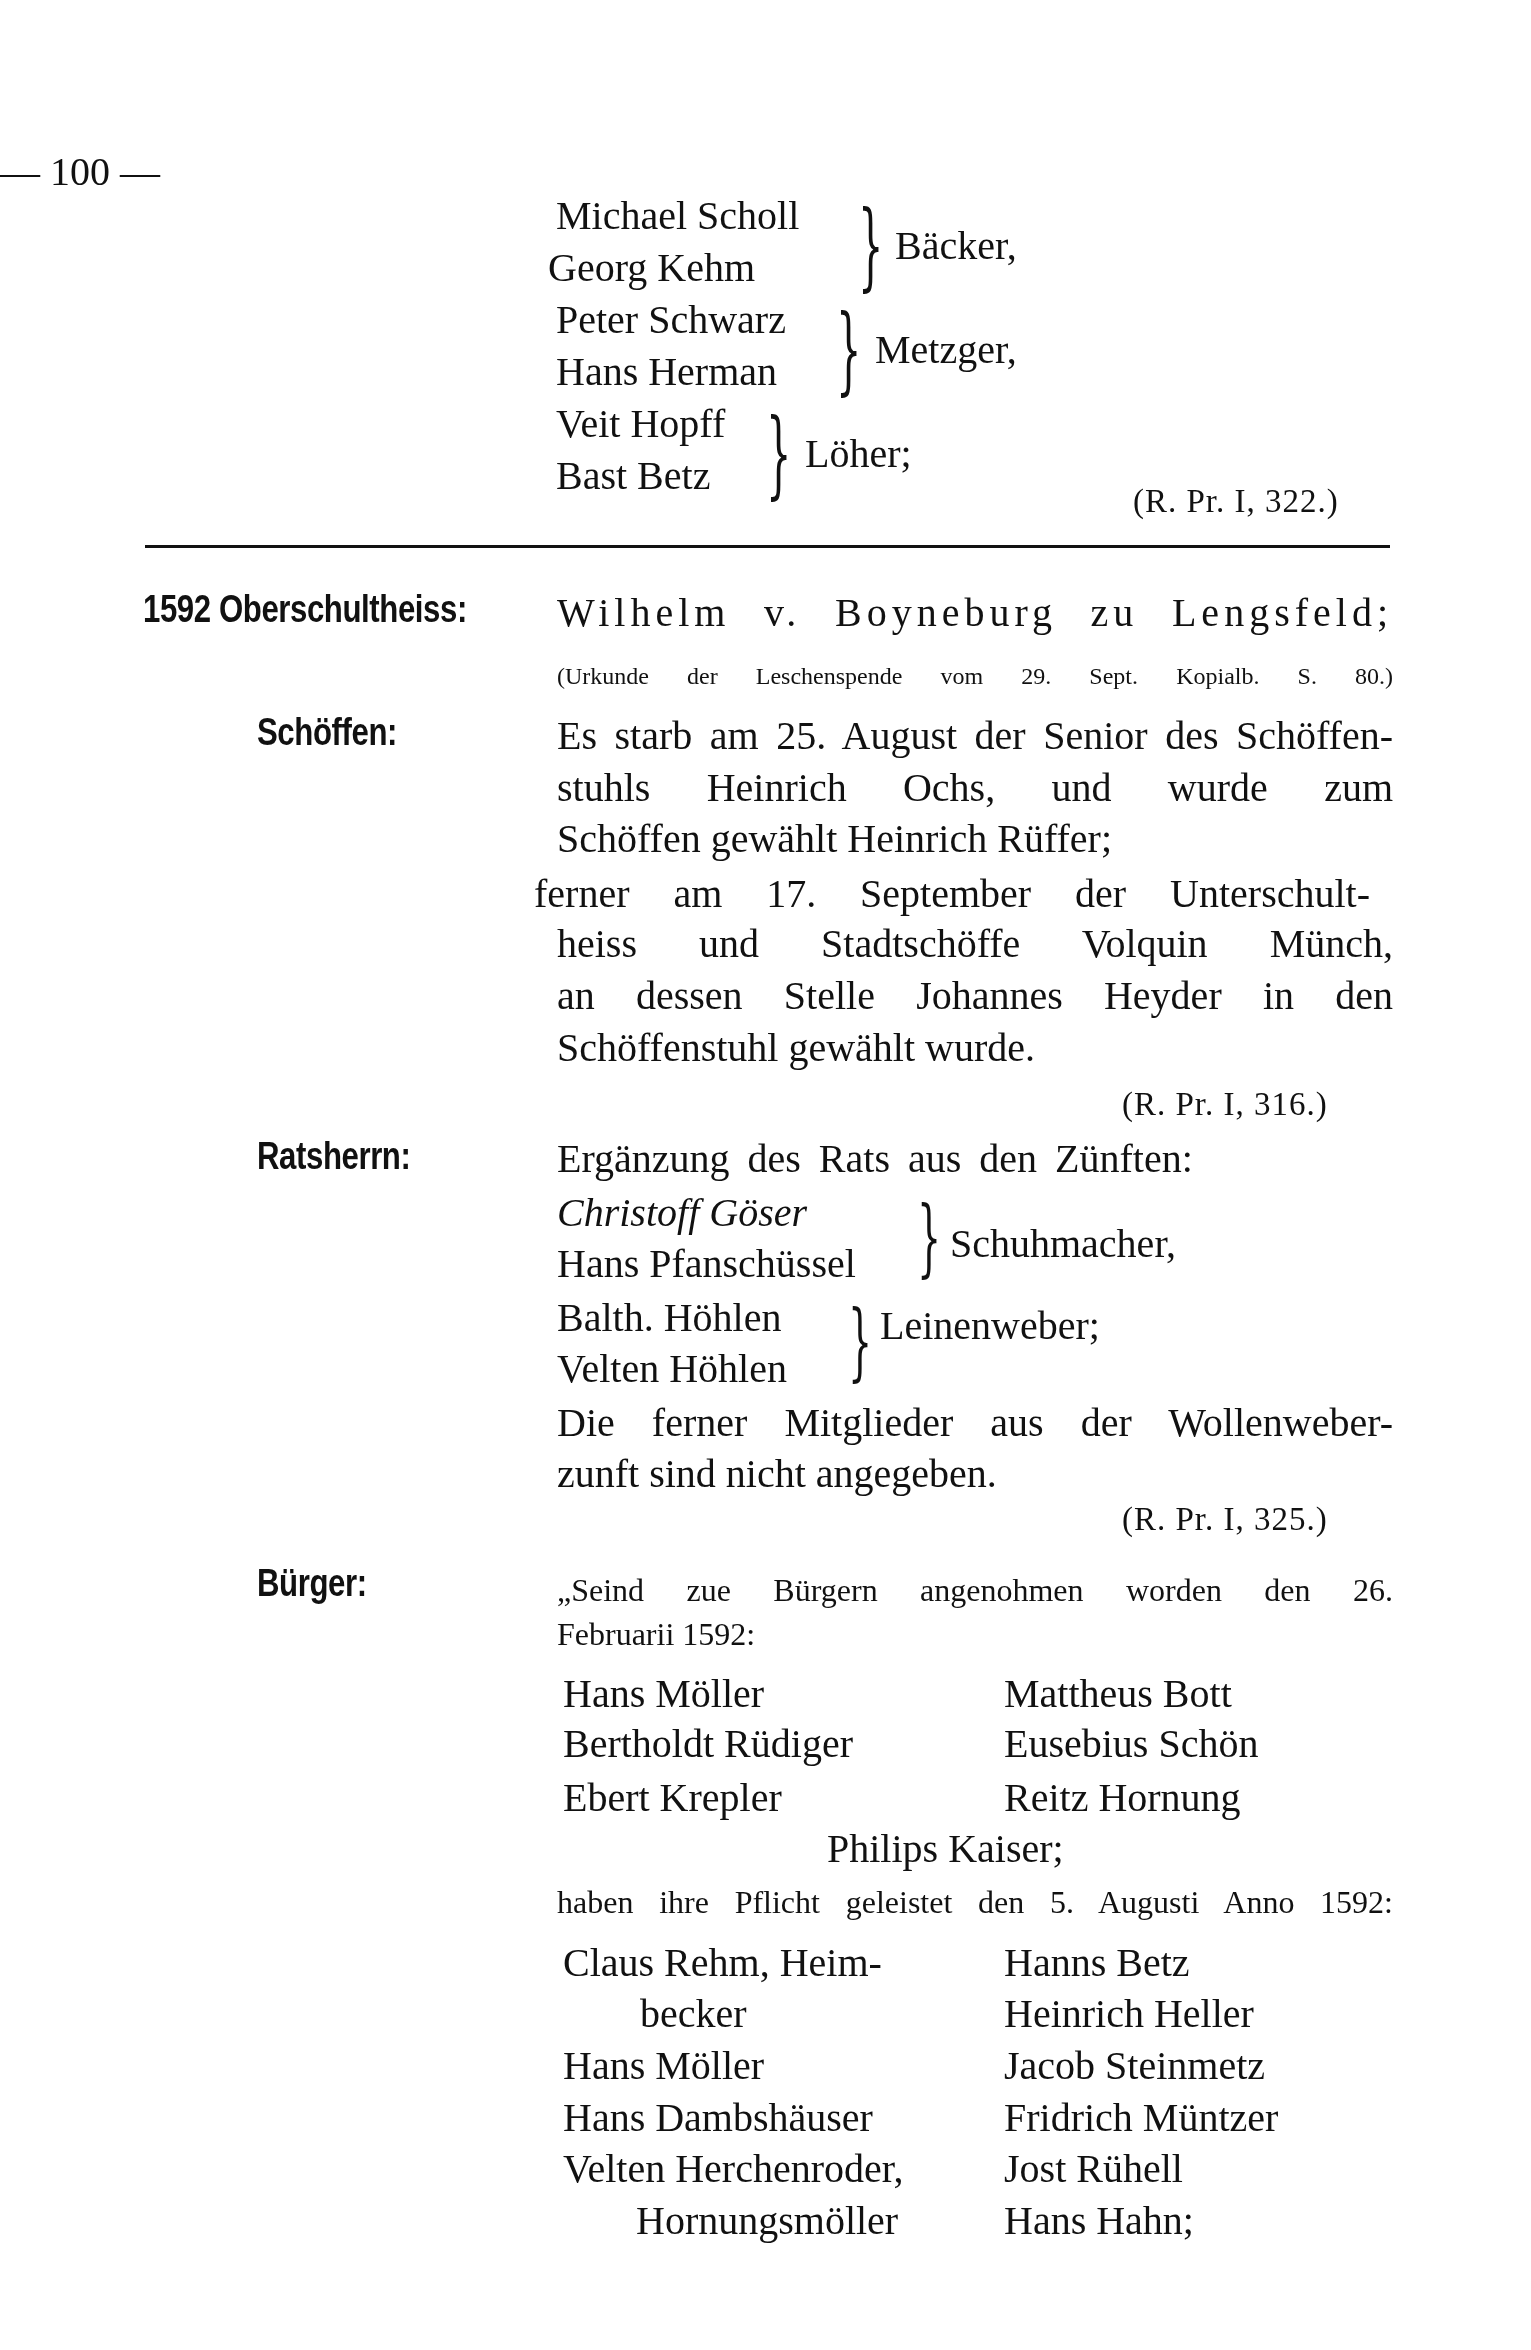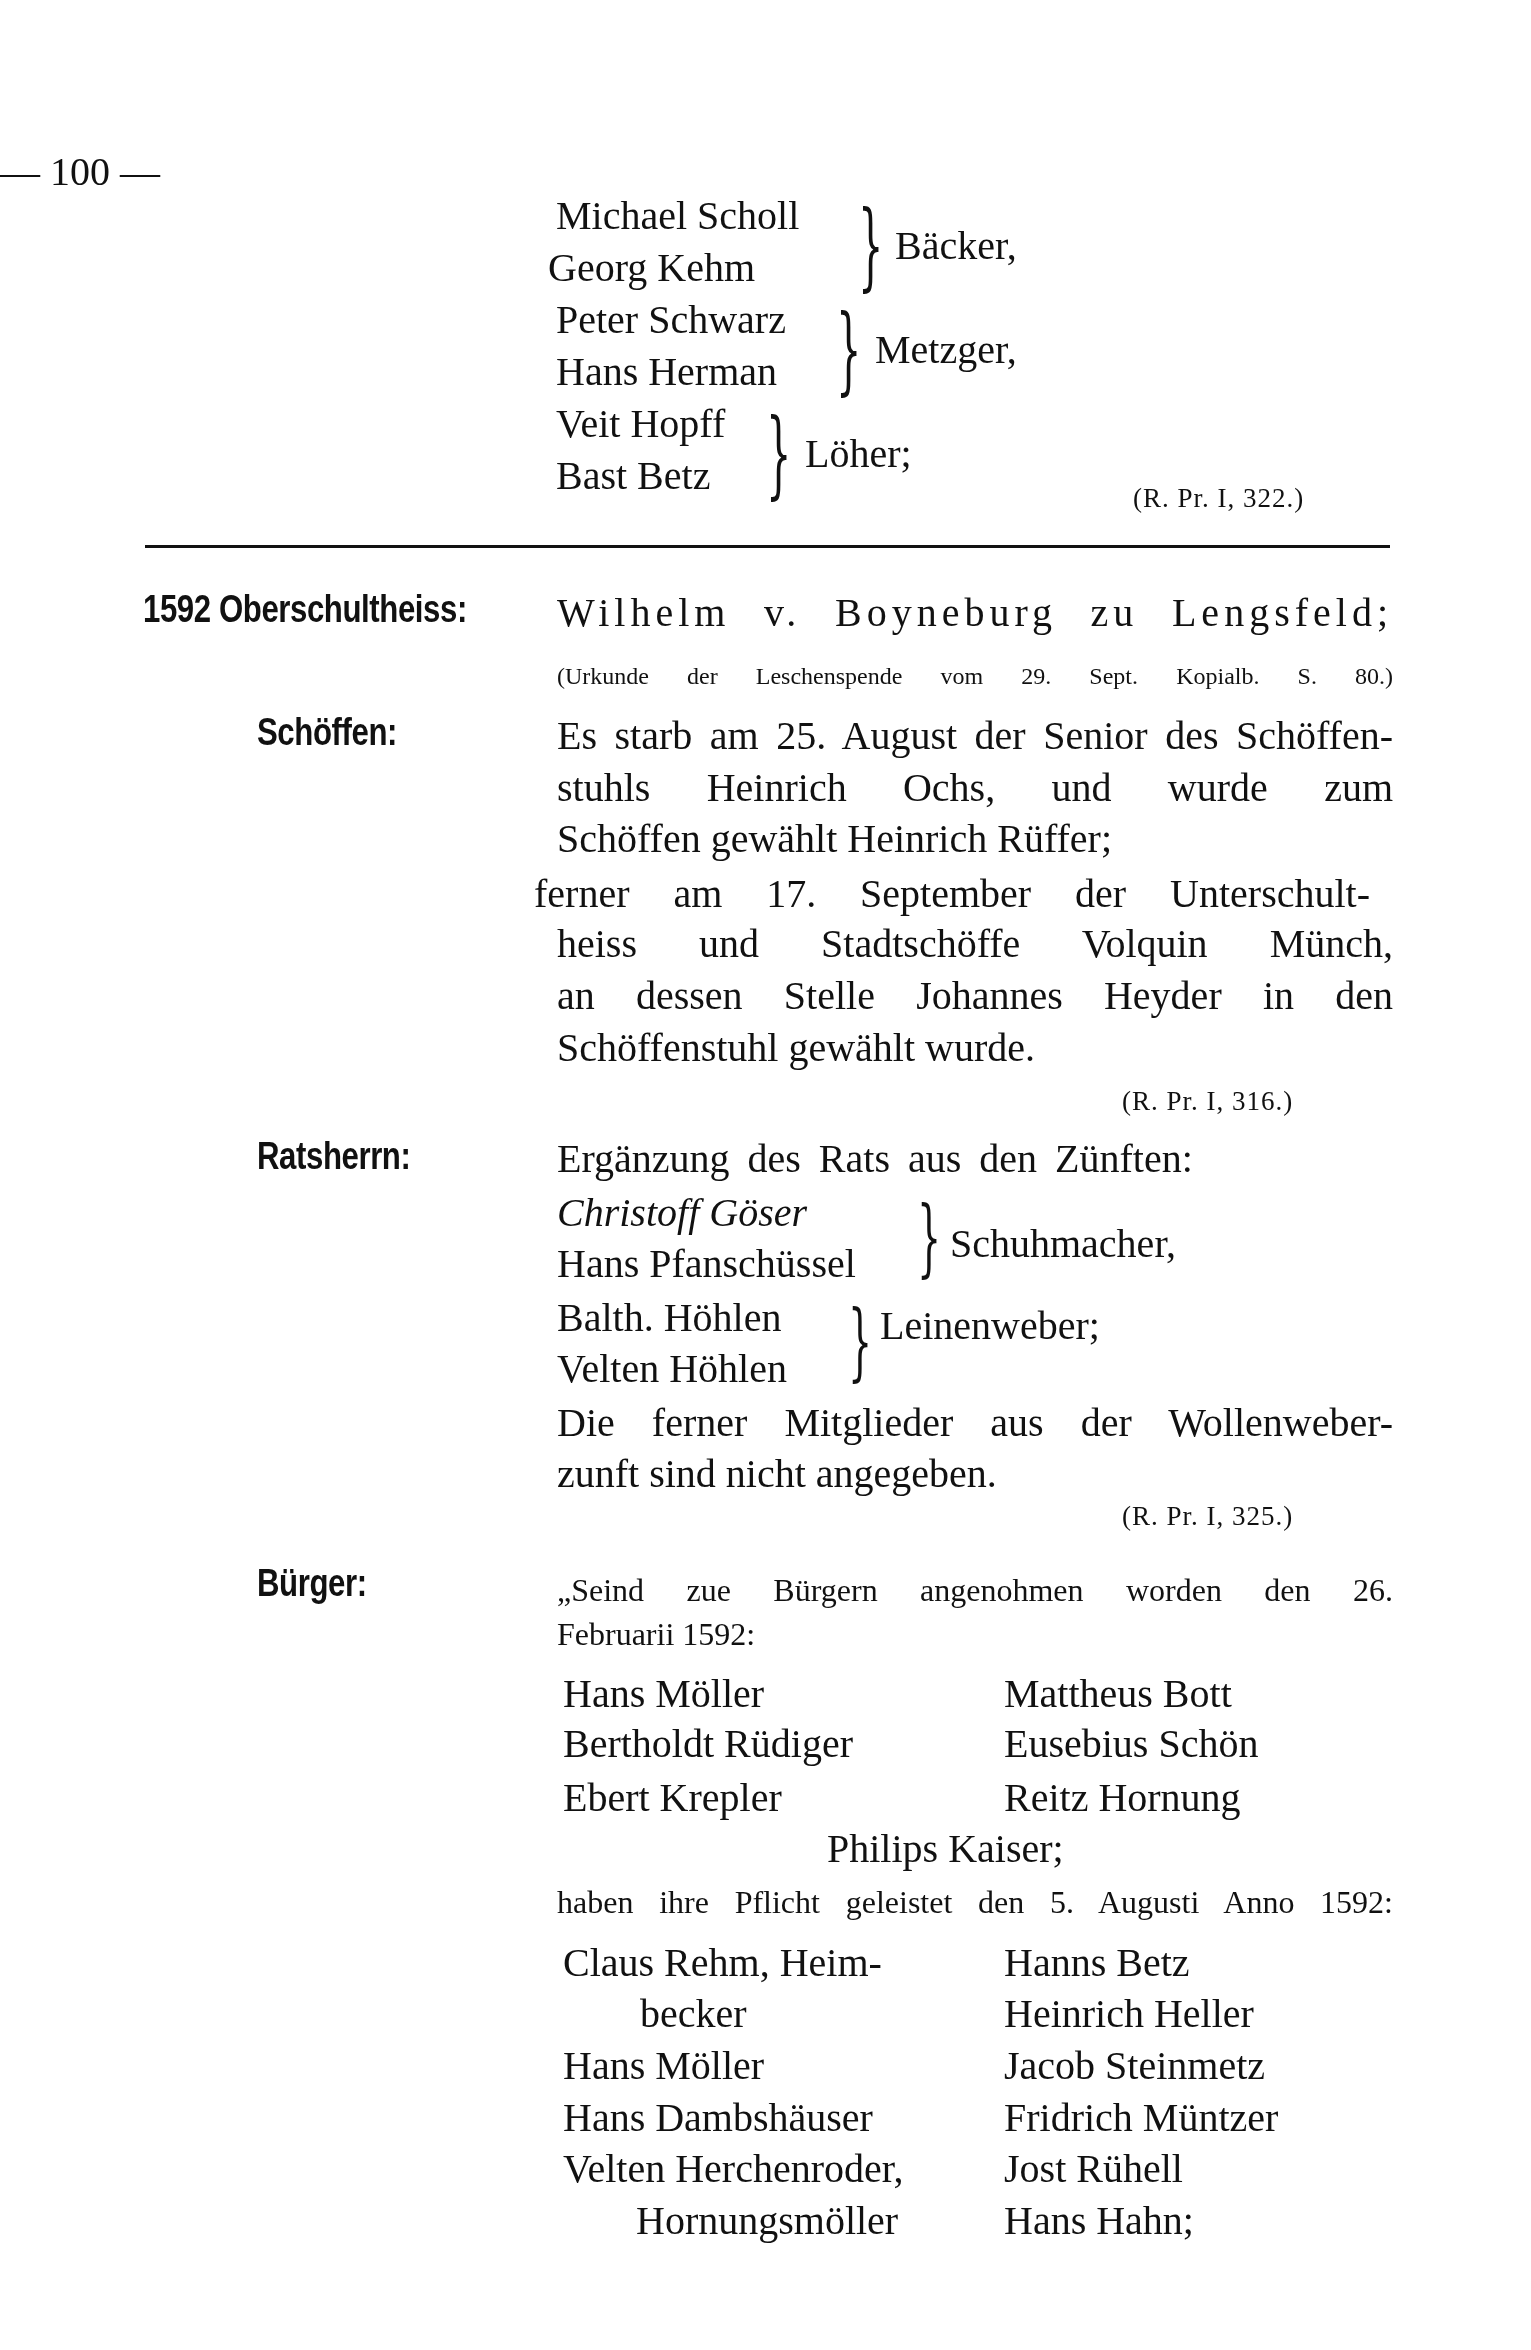--- a/index.html
+++ b/index.html
@@ -1,21 +1,21 @@
 <!DOCTYPE html>
 <html><head>
 <meta charset="utf-8">
 <style>
   html, body { margin: 0; padding: 0; background: #ffffff; }
   body { width: 1531px; height: 2350px; position: relative; overflow: hidden;
          font-family: "Liberation Serif", "DejaVu Serif", serif; color: #111111; }
   .abs { position: absolute; white-space: nowrap; }
   .t { font-size: 40px; line-height: 1; }
   .s { font-size: 32px; line-height: 1; }
-  .ref { font-size: 27px; line-height: 1; letter-spacing: 1px; }
+  .ref { font-size: 33px; line-height: 1; letter-spacing: 1px; }
   .lbl { font-family: "Liberation Sans Narrow", "Liberation Sans", sans-serif; font-weight: bold;
          font-size: 38px; line-height: 1; transform-origin: left bottom; transform: scaleX(0.82); letter-spacing: -0.5px; }
   .sp { letter-spacing: 6px; }
   .brace { position: absolute; font-family: "DejaVu Serif", serif; color: #111; line-height: 1; transform-origin: left top; }
   .rule { position: absolute; left: 145px; top: 545px; width: 1245px; height: 3px; background: #111; }
   .just { width: 836px; text-align: justify; text-align-last: justify; }
   .pg { font-size: 40px; line-height: 1; }
 </style>
 </head>
 <body>

